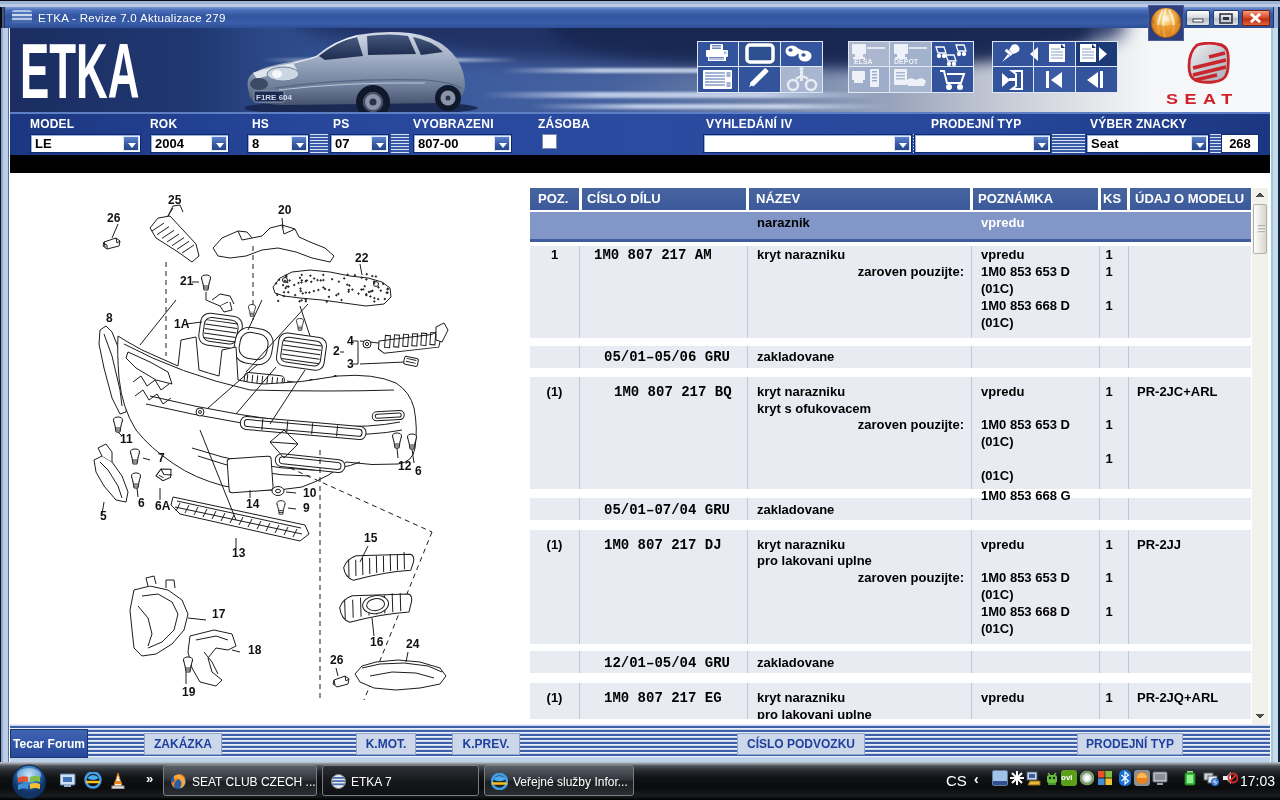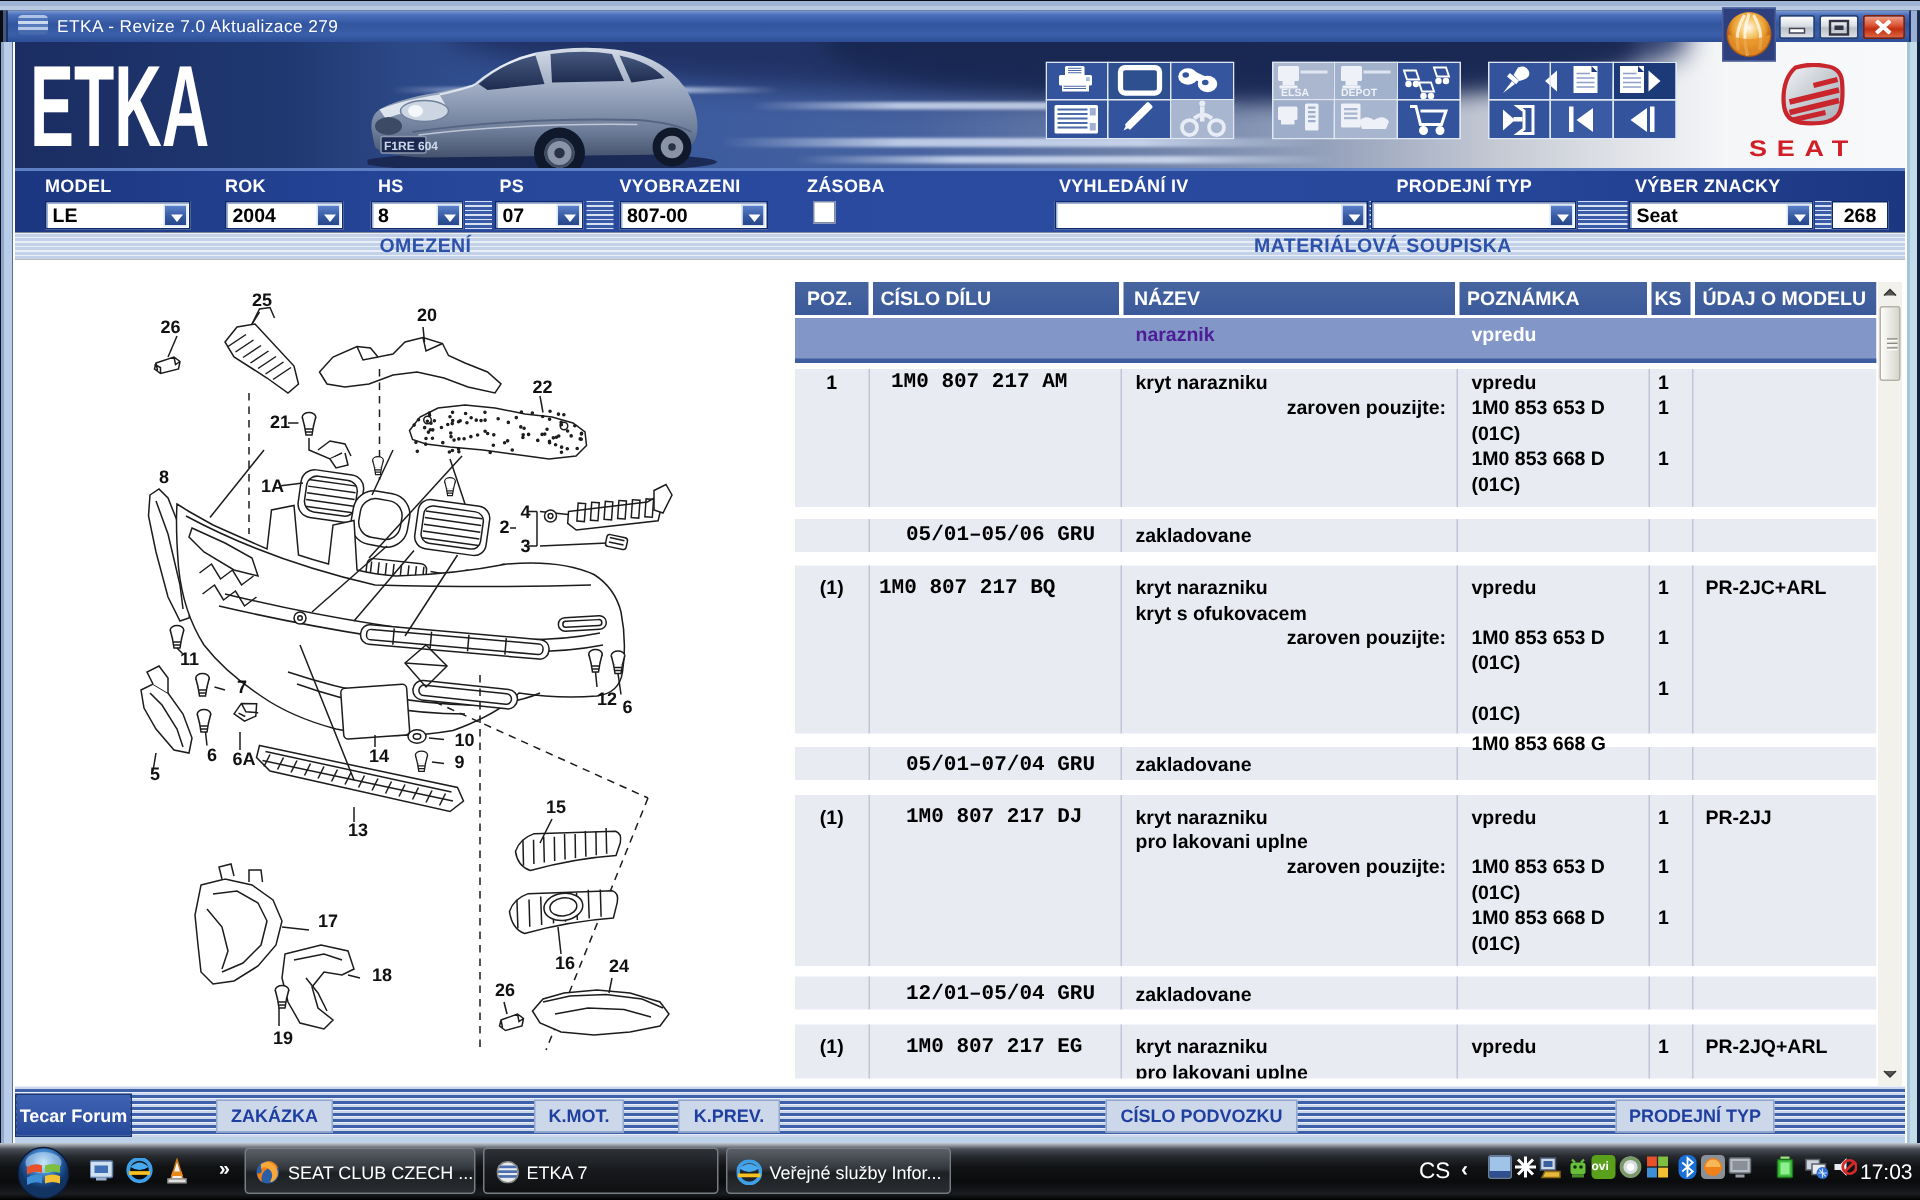--- a/index.html
+++ b/index.html
@@ -308,21 +308,21 @@
   <div class="abs" id="filterbar">
     <div class="flabel" style="left:20px;">MODEL</div>
     <div class="flabel" style="left:140px;">ROK</div>
     <div class="flabel" style="left:242px;">HS</div>
     <div class="flabel" style="left:323px;">PS</div>
     <div class="flabel" style="left:403px;">VYOBRAZENI</div>
     <div class="flabel" style="left:528px;">ZÁSOBA</div>
     <div class="flabel" style="left:696px;">VYHLEDÁNÍ IV</div>
     <div class="flabel" style="left:921px;">PRODEJNÍ TYP</div>
     <div class="flabel" style="left:1080px;">VÝBER ZNACKY</div>
-    <div class="combo" style="left:20px;width:97px;">
+    <div class="combo" style="left:20px;width:111px;">
         <span class="tx">LE</span>
         <span class="ar"></span>
       </div>
     <div class="combo" style="left:140px;width:79px;">
         <span class="tx">2004</span>
         <span class="ar"></span>
       </div>
     <div class="combo" style="left:237px;width:62px;">
         <span class="tx">8</span>
         <span class="ar"></span>
@@ -348,40 +348,36 @@
       </div>
     <div class="stripepatch" style="left:1042px;width:33px;"></div>
     <div class="combo" style="left:1076px;width:123px;">
         <span class="tx">Seat</span>
         <span class="ar"></span>
       </div>
     <div class="stripepatch" style="left:1200px;width:20px;"></div>
   </div>
   <div class="abs" id="zasoba-cb"></div>
   <div class="abs" id="num268">268</div>
-  <div class="abs" id="sechdr">
-    <div class="sectx" style="left:243px;">OMEZENÍ</div>
-    <div class="sectx" style="left:826px;">MATERIÁLOVÁ SOUPISKA</div>
-  </div>
   <div class="abs" id="content">
     <div id="tbl">
       <div id="thead"></div>
       <div class="hsep" style="left:49px;"></div>
       <div class="hsep" style="left:216px;"></div>
       <div class="hsep" style="left:440px;"></div>
       <div class="hsep" style="left:568px;"></div>
       <div class="hsep" style="left:597px;"></div>
       <div class="hx" style="left:8px;">POZ.</div>
       <div class="hx" style="left:57px;">CÍSLO DÍLU</div>
       <div class="hx" style="left:226px;">NÁZEV</div>
       <div class="hx" style="left:448px;">POZNÁMKA</div>
       <div class="hx" style="left:573px;">KS</div>
       <div class="hx" style="left:605px;">ÚDAJ O MODELU</div>
       <div id="tsub">
-        <div class="t" style="left:227px;top:3px;color:#4c1d95;">naraznik</div>
+        <div class="t" style="left:227px;top:3px;color:#000000;">naraznik</div>
         <div class="t" style="left:451px;top:3px;color:#fff;">vpredu</div>
       </div>
       <div class="blk" style="top:58px;height:92px;"></div>
       <div class="blk" style="top:158px;height:22px;"></div>
       <div class="blk" style="top:189px;height:112px;"></div>
       <div class="blk" style="top:310px;height:22px;"></div>
       <div class="blk" style="top:342px;height:114px;"></div>
       <div class="blk" style="top:463px;height:22px;"></div>
       <div class="blk" style="top:495px;height:41px;"></div>
 
@@ -395,21 +391,21 @@
       <div class="t ks" style="top:76px;">1</div>
       <div class="t" style="left:451px;top:93px;">(01C)</div>
       <div class="t" style="left:451px;top:110px;">1M0 853 668 D</div>
       <div class="t ks" style="top:110px;">1</div>
       <div class="t" style="left:451px;top:127px;">(01C)</div>
 
       <div class="t mono" style="left:74px;top:161px;">05/01–05/06 GRU</div>
       <div class="t" style="left:227px;top:161px;">zakladovane</div>
 
       <div class="t poz" style="top:196px;">(1)</div>
-      <div class="t mono" style="left:56px;top:196px;">1M0 807 217 BQ</div>
+      <div class="t mono" style="left:84px;top:196px;">1M0 807 217 BQ</div>
       <div class="t" style="left:227px;top:196px;">kryt narazniku</div>
       <div class="t" style="left:451px;top:196px;">vpredu</div>
       <div class="t ks" style="top:196px;">1</div>
       <div class="t" style="left:607px;top:196px;">PR-2JC+ARL</div>
       <div class="t" style="left:227px;top:213px;">kryt s ofukovacem</div>
       <div class="t ral" style="left:234px;top:229px;width:200px;">zaroven pouzijte:</div>
       <div class="t" style="left:451px;top:229px;">1M0 853 653 D</div>
       <div class="t ks" style="top:229px;">1</div>
       <div class="t" style="left:451px;top:246px;">(01C)</div>
       <div class="t" style="left:451px;top:263px;margin-top:37px;">1M0 853 668 G</div>

